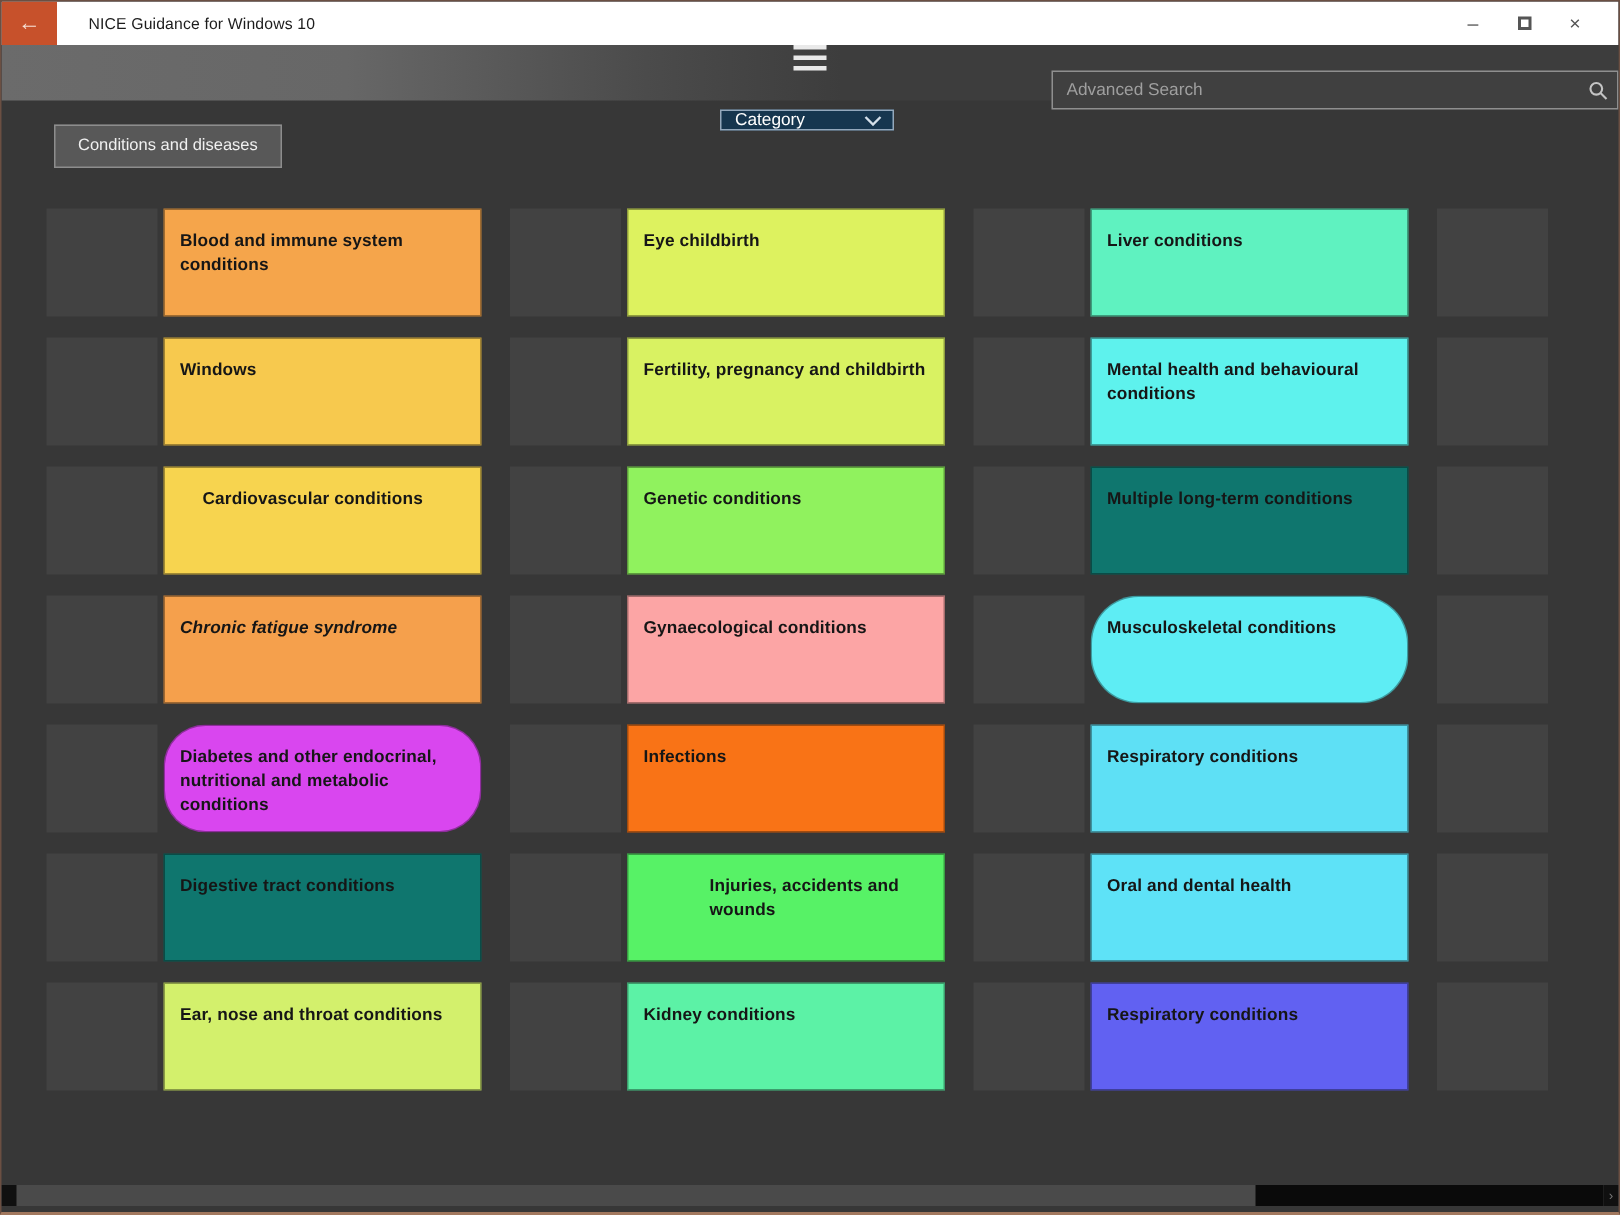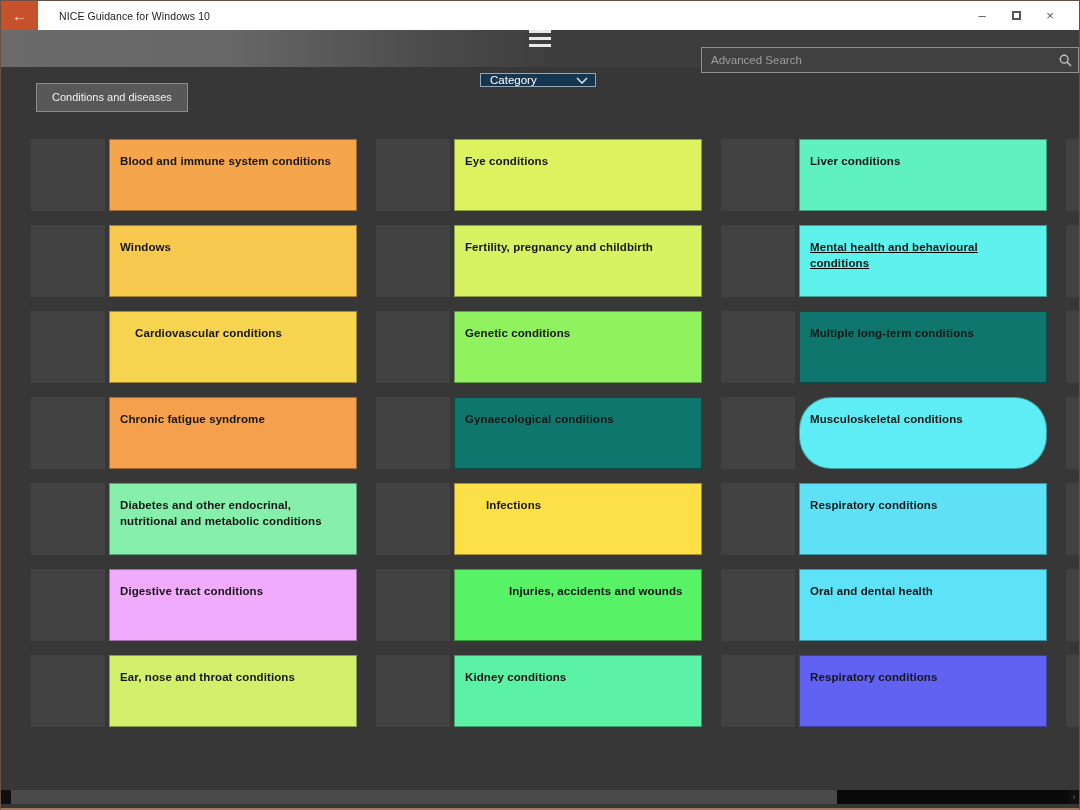--- a/index.html
+++ b/index.html
@@ -62,21 +62,21 @@
   .crumb-btn {
     display:inline-block; margin:16px 0 0 35px; height:29px; line-height:27px;
     padding:0 15px; background:#585858; border:1px solid #8d8d8d;
     color:#f0f0f0; font-size:11px;
   }
   
   .tile-grid { margin-top:27px; }
   .tile-row { display:flex; height:72px; margin:0 0 14px 30px; }
   .tile-placeholder { flex:none; width:74px; height:72px; background:#424242; margin-right:4px; }
   .tile {
-    flex:none; width:248px; height:72px; margin-right:19px;
+    flex:none; width:212px; height:72px; margin-right:19px;
     border:1px solid rgba(0,0,0,.35);
   }
   .tile-label {
     padding:13px 12px 0 10px; font-size:11.5px; font-weight:bold;
     color:#161616; line-height:1.4; letter-spacing:.1px;
   }
   
   .hscrollbar { position:absolute; left:0; right:0; bottom:4px; height:14px; background:#4a4a4a; }
   .hscroll-thumb { position:absolute; top:0; right:10px; width:232px; height:14px; background:#0a0a0a; }
   .hscroll-arrow { position:absolute; top:0; width:10px; height:14px; background:#101010; color:#777; font-size:9px; line-height:14px; text-align:center; }
@@ -138,39 +138,39 @@
 
 
 <div class="tile-grid" id="tile-grid">
     <div class="tile-row">
       <div class="tile-placeholder"></div>
       <div class="tile" style="background: rgb(245, 165, 75);">
         <div class="tile-label">Blood and immune system conditions</div>
       </div>
       <div class="tile-placeholder"></div>
       <div class="tile" style="background: rgb(221, 242, 95);">
-        <div class="tile-label">Eye conditions</div>
+        <div class="tile-label">Eye childbirth</div>
       </div>
       <div class="tile-placeholder"></div>
       <div class="tile" style="background: rgb(95, 242, 192);">
         <div class="tile-label">Liver conditions</div>
       </div>
       <div class="tile-placeholder"></div>
     </div>
     <div class="tile-row">
       <div class="tile-placeholder"></div>
       <div class="tile" style="background: rgb(247, 201, 78);">
         <div class="tile-label">Windows</div>
       </div>
       <div class="tile-placeholder"></div>
       <div class="tile" style="background: rgb(217, 242, 98);">
         <div class="tile-label">Fertility, pregnancy and childbirth</div>
       </div>
       <div class="tile-placeholder"></div>
-      <div class="tile" style="background: rgb(94, 242, 237); text-decoration: underline;">
+      <div class="tile" style="background: rgb(94, 242, 237);">
         <div class="tile-label">Mental health and behavioural conditions</div>
       </div>
       <div class="tile-placeholder"></div>
     </div>
     <div class="tile-row">
       <div class="tile-placeholder"></div>
       <div class="tile" style="background: rgb(247, 212, 79); padding-left: 15px;">
         <div class="tile-label">Cardiovascular conditions</div>
       </div>
       <div class="tile-placeholder"></div>
@@ -178,51 +178,51 @@
         <div class="tile-label">Genetic conditions</div>
       </div>
       <div class="tile-placeholder"></div>
       <div class="tile" style="background: #0f766e;">
         <div class="tile-label">Multiple long-term conditions</div>
       </div>
       <div class="tile-placeholder"></div>
     </div>
     <div class="tile-row">
       <div class="tile-placeholder"></div>
-      <div class="tile" style="background: rgb(245, 160, 76);">
+      <div class="tile" style="background: rgb(245, 160, 76); font-style: italic;">
         <div class="tile-label">Chronic fatigue syndrome</div>
       </div>
       <div class="tile-placeholder"></div>
-      <div class="tile" style="background: #0f766e;">
+      <div class="tile" style="background: #fca5a5;">
         <div class="tile-label">Gynaecological conditions</div>
       </div>
       <div class="tile-placeholder"></div>
       <div class="tile" style="background: rgb(94, 237, 244); border-radius: 32px;">
         <div class="tile-label">Musculoskeletal conditions</div>
       </div>
       <div class="tile-placeholder"></div>
     </div>
     <div class="tile-row">
       <div class="tile-placeholder"></div>
-      <div class="tile" style="background: #86efac;">
+      <div class="tile" style="background: #d946ef; border-radius: 28px;">
         <div class="tile-label">Diabetes and other endocrinal, nutritional and metabolic conditions</div>
       </div>
       <div class="tile-placeholder"></div>
-      <div class="tile" style="background: #fde047; padding-left: 21px;">
+      <div class="tile" style="background: #f97316;">
         <div class="tile-label">Infections</div>
       </div>
       <div class="tile-placeholder"></div>
       <div class="tile" style="background: rgb(94, 224, 245);">
         <div class="tile-label">Respiratory conditions</div>
       </div>
       <div class="tile-placeholder"></div>
     </div>
     <div class="tile-row">
       <div class="tile-placeholder"></div>
-      <div class="tile" style="background: #f0abfc;">
+      <div class="tile" style="background: #0f766e;">
         <div class="tile-label">Digestive tract conditions</div>
       </div>
       <div class="tile-placeholder"></div>
       <div class="tile" style="background: rgb(87, 242, 102); padding-left: 44px;">
         <div class="tile-label">Injuries, accidents and wounds</div>
       </div>
       <div class="tile-placeholder"></div>
       <div class="tile" style="background: rgb(94, 226, 247);">
         <div class="tile-label">Oral and dental health</div>
       </div>

